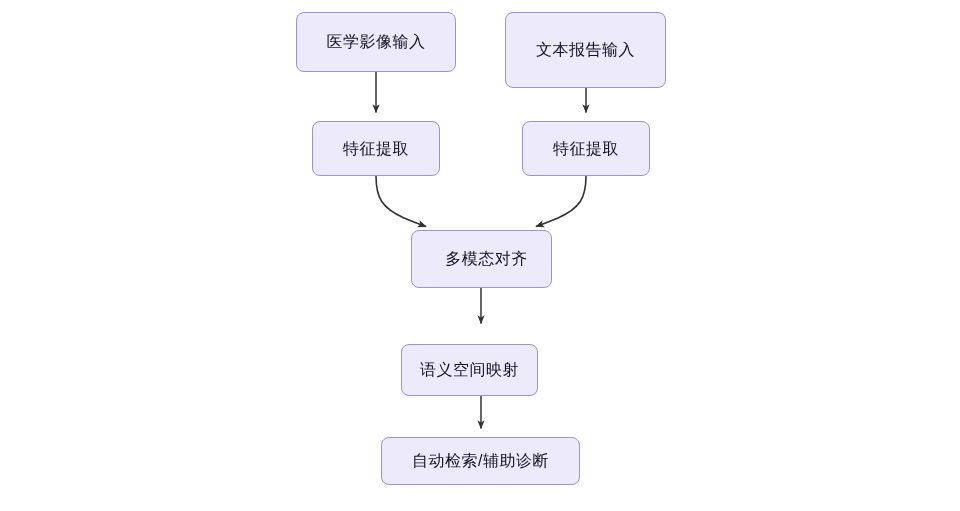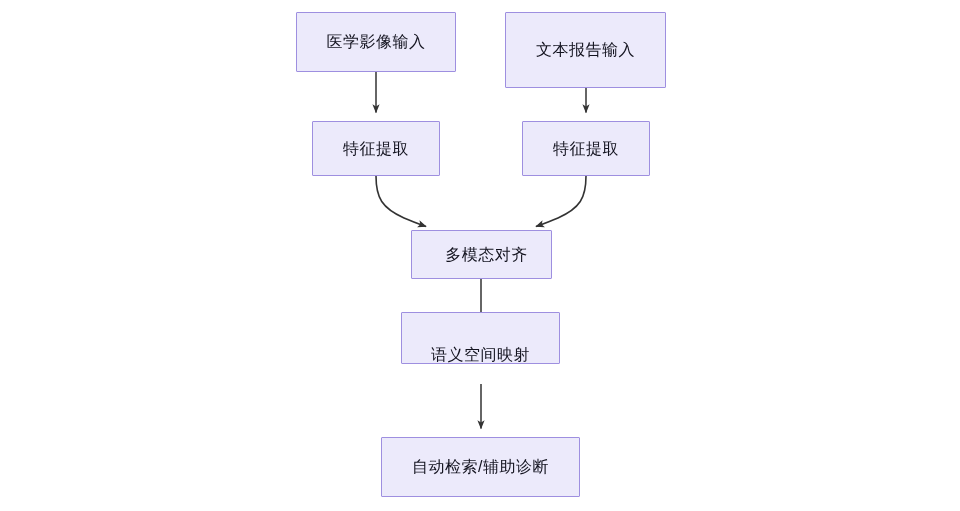--- a/index.html
+++ b/index.html
@@ -27,21 +27,21 @@
     top: 0;
     width: 960px;
     height: 511px;
     pointer-events: none;
   }
   .node {
     position: absolute;
     box-sizing: border-box;
     background: #ECEAFB;
     border: 1.4px solid #9E8FE0;
-    border-radius: 1px;
+    border-radius: 8px;
     display: flex;
     align-items: center;
     justify-content: center;
     color: #13131f;
     font-size: 16px;
     line-height: 1;
     letter-spacing: 0.5px;
     white-space: nowrap;
   }
   .node-label {
@@ -82,25 +82,25 @@
   </div>
 
   <div class="node" style="left:312px; top:121px; width:128px; height:55px;">
     <span class="node-label">特征提取</span>
   </div>
 
   <div class="node" style="left:522px; top:121px; width:128px; height:55px;">
     <span class="node-label">特征提取</span>
   </div>
 
-  <div class="node" style="left:411px; top:230px; width:141px; height:49px;padding-left:10px;">
+  <div class="node" style="left:411px; top:230px; width:141px; height:58px;padding-left:10px;">
     <span class="node-label">多模态对齐</span>
   </div>
 
-  <div class="node" style="left:401px; top:312px; width:159px; height:52px;align-items:flex-end;">
+  <div class="node" style="left:401px; top:344px; width:137px; height:52px;">
     <span class="node-label">语义空间映射</span>
   </div>
 
-  <div class="node" style="left:381px; top:437px; width:199px; height:60px;align-items:center;">
+  <div class="node" style="left:381px; top:437px; width:199px; height:48px;align-items:center;">
     <span class="node-label">自动检索/辅助诊断</span>
   </div>
 
 </div>
 
 </body></html>

